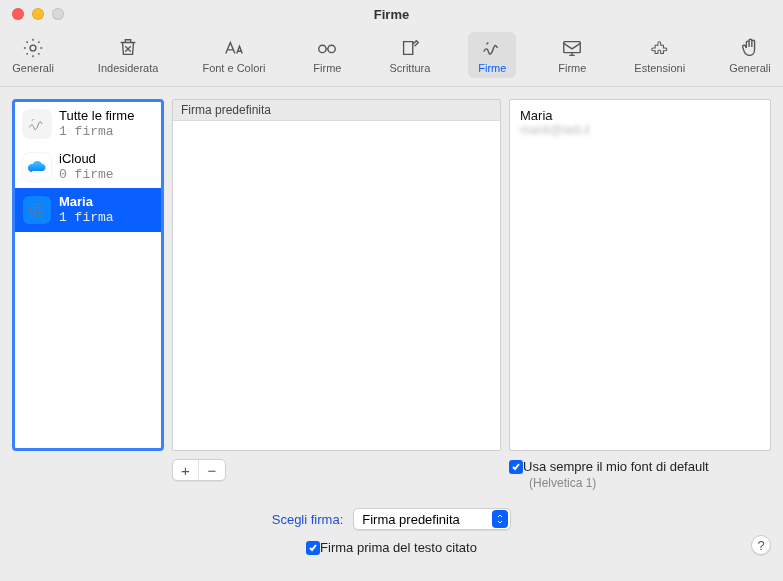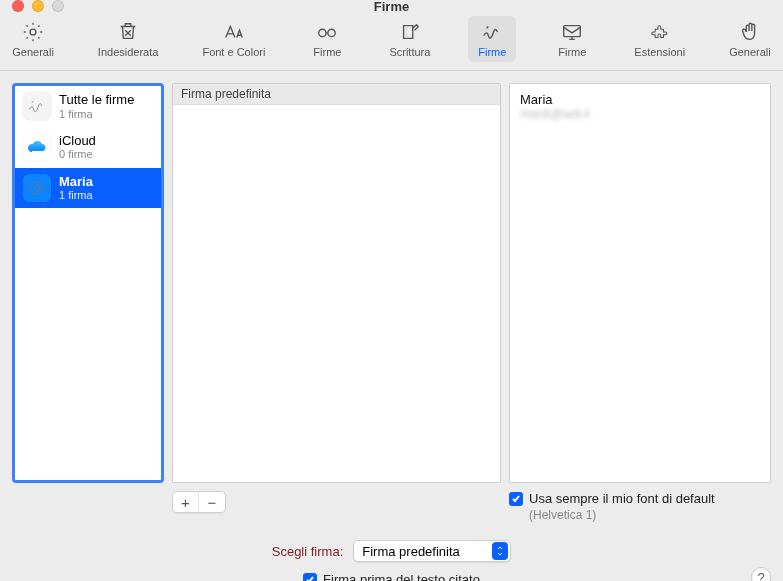--- a/index.html
+++ b/index.html
@@ -12,49 +12,49 @@
 .dot-min { background: #febc2e; border: 0.5px solid rgba(0,0,0,0.1); }
 .dot-max { background: #d8d8d8; border: 0.5px solid rgba(0,0,0,0.1); }
 .title { position: absolute; left: 0; right: 0; text-align: center; font-weight: 600; font-size: 13px; color: #333; pointer-events: none; }
 .toolbar { display: flex; justify-content: center; gap: 32px; padding: 4px 0 8px 0; border-bottom: 1px solid #d6d6d6; }
 .tbitem { display: flex; flex-direction: column; align-items: center; gap: 2px; padding: 4px 6px; border-radius: 6px; cursor: default; min-width: 48px; }
 .tbitem.selected { background: #dedede; }
 .tbitem .icon { width: 24px; height: 24px; display: flex; align-items: center; justify-content: center; }
 .tbitem .label { font-size: 11px; color: #555; }
 .tbitem svg { stroke: #555; fill: none; stroke-width: 1.5; }
 .content { flex: 1; padding: 12px 12px 6px 12px; display: flex; flex-direction: column; }
-.panes { display: flex; gap: 8px; height: 400px; }
+.panes { display: flex; gap: 8px; height: 352px; }
 .pane { background: #fff; border: 1px solid #cfcfcf; border-radius: 2px; }
 .pane-left { width: 152px; border: 3px solid #3b82f6; border-radius: 4px; background: #fff; }
 .pane-mid { flex: 1; display: flex; flex-direction: column; }
 .pane-right { width: 262px; padding: 8px 10px; }
 .acct-item { display: flex; align-items: center; gap: 8px; padding: 6px 8px; }
 .acct-item.selected { background: #0a60ff; color: #fff; }
 .acct-item.selected .subtext { color: #e3ecff; }
 .acct-icon { width: 28px; height: 28px; border-radius: 6px; background: #f4f4f4; display: flex; align-items: center; justify-content: center; box-shadow: 0 0 0 0.5px rgba(0,0,0,0.08); }
 .acct-icon svg { stroke: #777; fill: none; }
 .acct-text { display: flex; flex-direction: column; line-height: 1.2; }
 .acct-name { font-size: 13px; }
-.subtext { font-size: 11px; color: #888; }
+.subtext { font-size: 13px; color: #888; font-family: Liberation Mono, monospace; }
 .sig-header { background: #e9e9e9; padding: 3px 8px; font-size: 12px; color: #444; border-bottom: 1px solid #dcdcdc; }
 .sig-body { flex: 1; background: #fff; }
 .preview-name { font-size: 13px; color: #111; }
 .preview-sub { font-size: 12px; color: #bdbdbd; filter: blur(2px); }
 .below-panes { display: flex; margin-top: 8px; }
 .addremove { margin-left: 160px; display: flex; gap: 0; border: 1px solid #cfcfcf; border-radius: 5px; background: #fff; height: 22px; box-shadow: 0 1px 1px rgba(0,0,0,0.05); }
 .addremove button { width: 26px; background: transparent; border: none; font-size: 15px; line-height: 1; color: #555; cursor: default; }
 .addremove button:first-child { border-right: 1px solid #e3e3e3; }
 .right-opts { margin-left: auto; width: 262px; }
-.checkbox-row { display: flex; align-items: center; gap: 6px; font-size: 13px; color: #222; }
+.checkbox-row { display: flex; align-items: center; font-size: 13px; color: #222; }
 .chk { width: 14px; height: 14px; border-radius: 3px; background: #0a60ff; display: flex; align-items: center; justify-content: center; }
 .chk svg { stroke: #fff; stroke-width: 2; fill: none; }
 .helptext { font-size: 12px; color: #888; margin-left: 20px; margin-top: 2px; }
 .bottom { margin-top: 18px; display: flex; flex-direction: column; align-items: center; gap: 10px; position: relative; }
 .select-row { display: flex; align-items: center; gap: 10px; }
-.select-row label { font-size: 13px; color: #7f1d1d; }
+.select-row label { font-size: 13px; color: #1d4ed8; }
 .popup { display: flex; align-items: center; background: #fff; border: 0.5px solid #cfcfcf; border-radius: 5px; height: 22px; padding: 0 2px 0 8px; box-shadow: 0 1px 1px rgba(0,0,0,0.08); width: 158px; justify-content: space-between; }
 .popup-text { font-size: 13px; }
 .popup-arrows { width: 16px; height: 18px; background: #0a60ff; border-radius: 4px; display: flex; flex-direction: column; align-items: center; justify-content: center; }
 .popup-arrows svg { stroke: #fff; fill: none; }
 .help-btn { position: absolute; right: 0; bottom: 0; width: 20px; height: 20px; border-radius: 50%; background: #fff; border: 1px solid #ccc; display: flex; align-items: center; justify-content: center; font-size: 13px; color: #555; box-shadow: 0 1px 1px rgba(0,0,0,0.1); }
 </style>
 </head>
 <body>
 
 <div class="window">

